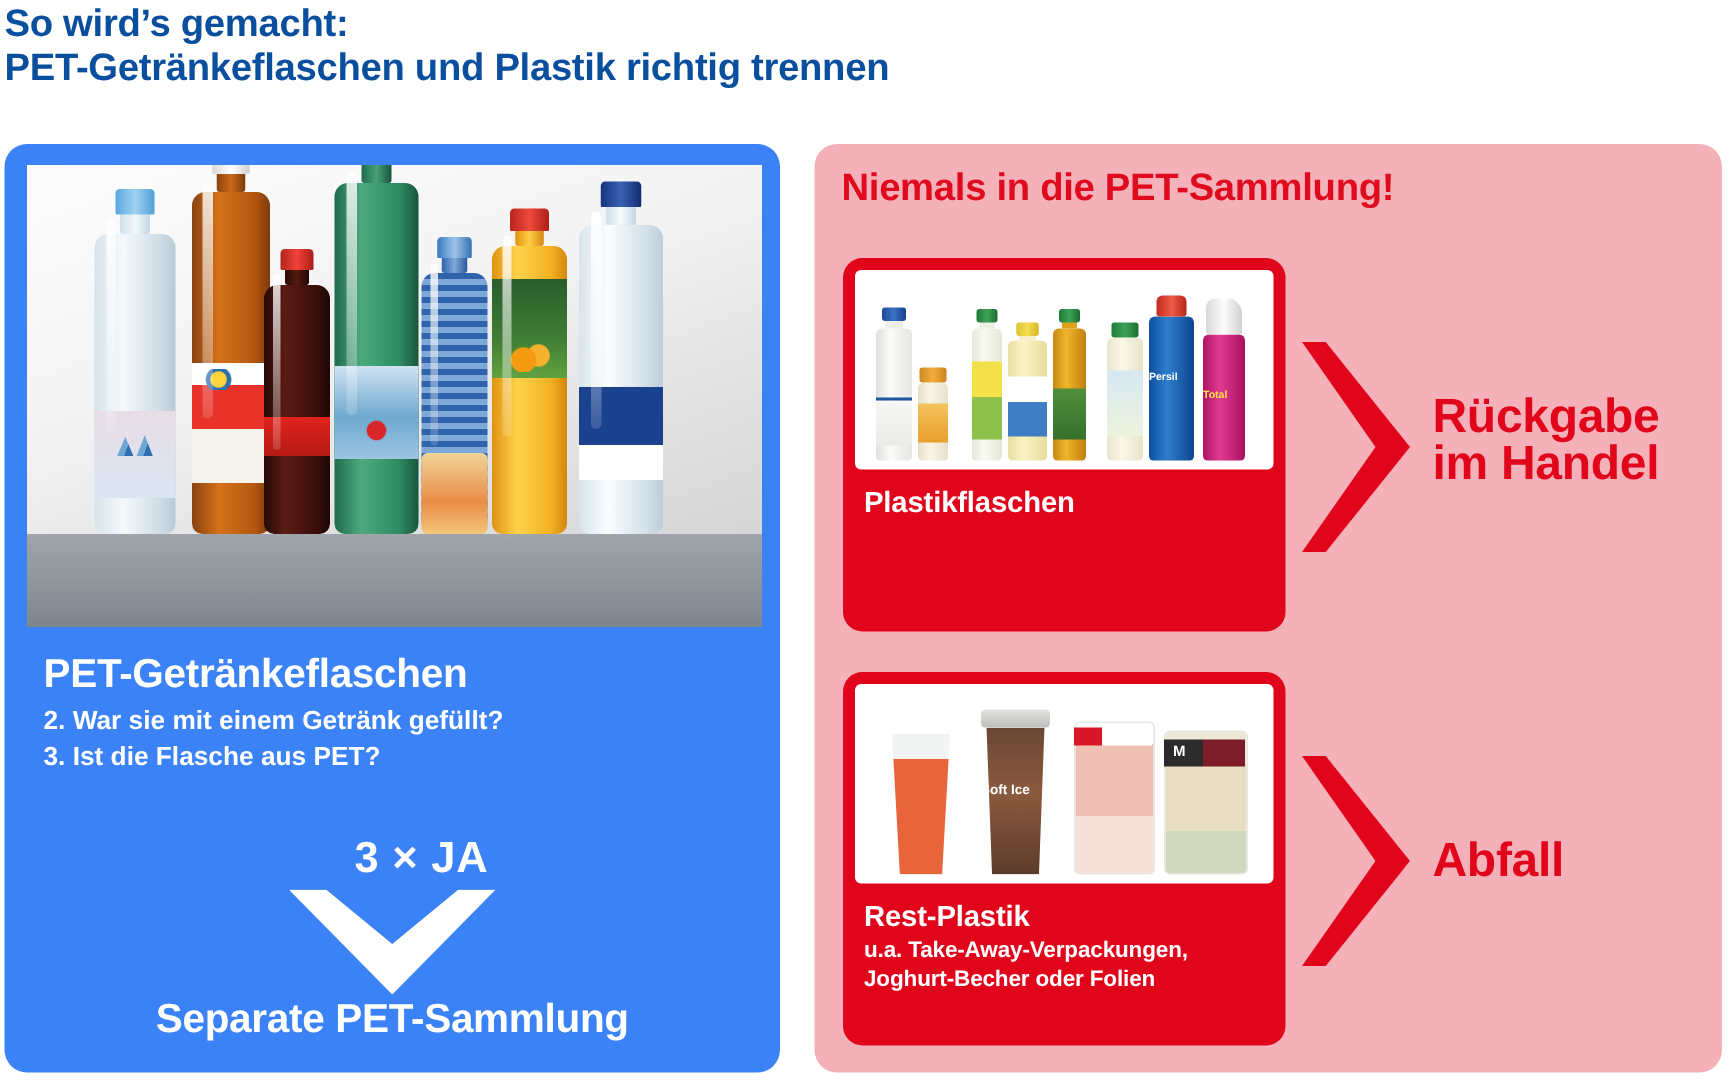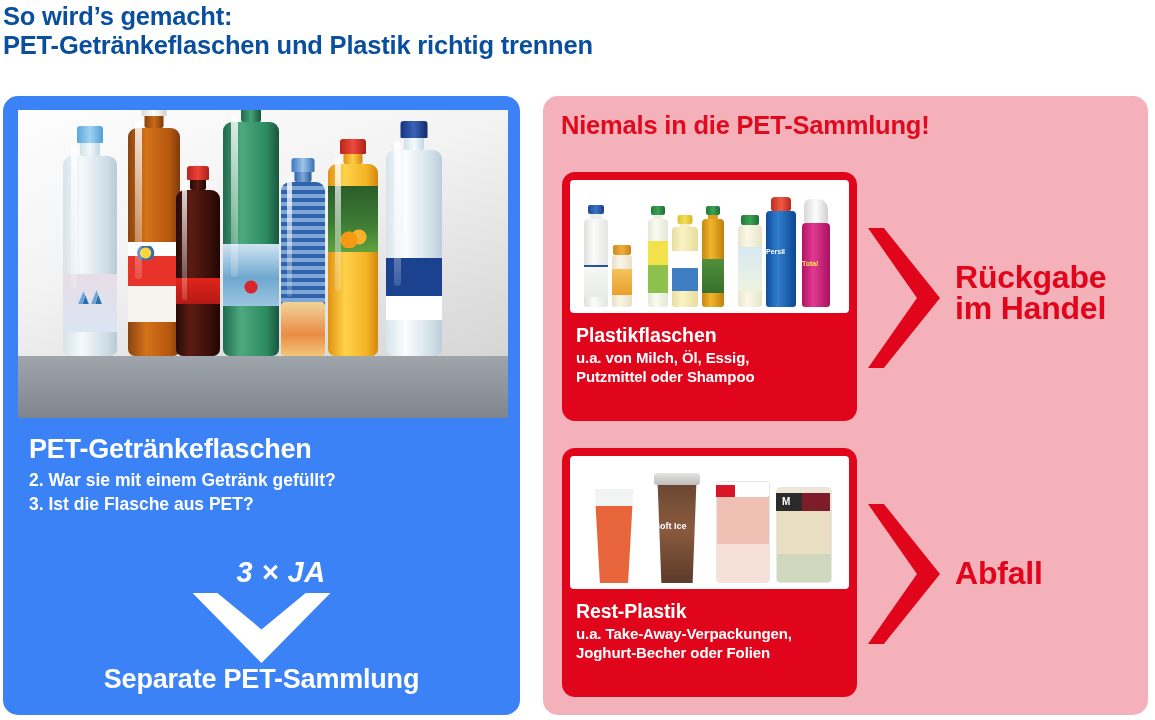--- a/index.html
+++ b/index.html
@@ -47,21 +47,21 @@
   .blue-head{
     position:absolute;left:26px;top:338px;color:#ffffff;
     font-size:27px;font-weight:bold;letter-spacing:-0.2px;
   }
   .blue-list{
     position:absolute;left:26px;top:373px;color:#ffffff;
     font-size:17.5px;font-weight:bold;line-height:23.5px;
   }
   .ja{
     position:absolute;left:0;top:460px;width:556px;text-align:center;
-    color:#ffffff;font-size:29px;font-weight:bold;letter-spacing:0.5px;font-style:italic;
+    color:#ffffff;font-size:29px;font-weight:bold;letter-spacing:0.5px;
   }
   .down-chevron{
     position:absolute;left:50%;transform:translateX(-50%);top:497px;
     width:138px;height:70px;
     background:#ffffff;
     clip-path:polygon(0 0,18% 0,50% 52%,82% 0,100% 0,50% 100%);
   }
   .blue-foot{
     position:absolute;left:0;top:568px;width:517px;text-align:center;
     color:#ffffff;font-size:27px;font-weight:bold;letter-spacing:-0.2px;
@@ -263,24 +263,20 @@
           <div class="p-cap" style="bottom:96px;width:20px;height:14px;background:linear-gradient(90deg,#c22a20,#ef5a45,#b8251c);border-radius:4px 4px 2px 2px;"></div>
           <div class="p-txt" style="bottom:52px;">Persil</div>
         </div>
         <div class="prod" style="left:232px;width:28px;height:108px;">
           <div class="p-body" style="height:84px;background:linear-gradient(90deg,#b01365,#e13a92 40%,#a91060);"></div>
           <div class="p-cap" style="bottom:84px;width:24px;height:24px;background:linear-gradient(90deg,#d8d8d8,#fdfdfd,#cfcfcf);border-radius:6px 10px 2px 2px;"></div>
           <div class="p-txt" style="bottom:40px;color:#ffe44d;">Total</div>
         </div>
       </div>
       <div class="card-title">Plastikflaschen</div>
-      <div class="card-sub">
-        <div>u.a. von Milch, Öl, Essig,</div>
-        <div>Putzmittel oder Shampoo</div>
-      </div>
     </div>
 
     <div class="right-chevron chev1"></div>
     <div class="arrow-label lab1">
       <div>Rückgabe</div>
       <div>im Handel</div>
     </div>
 
     <div class="red-card card2 c2">
       <div class="card-photo">

